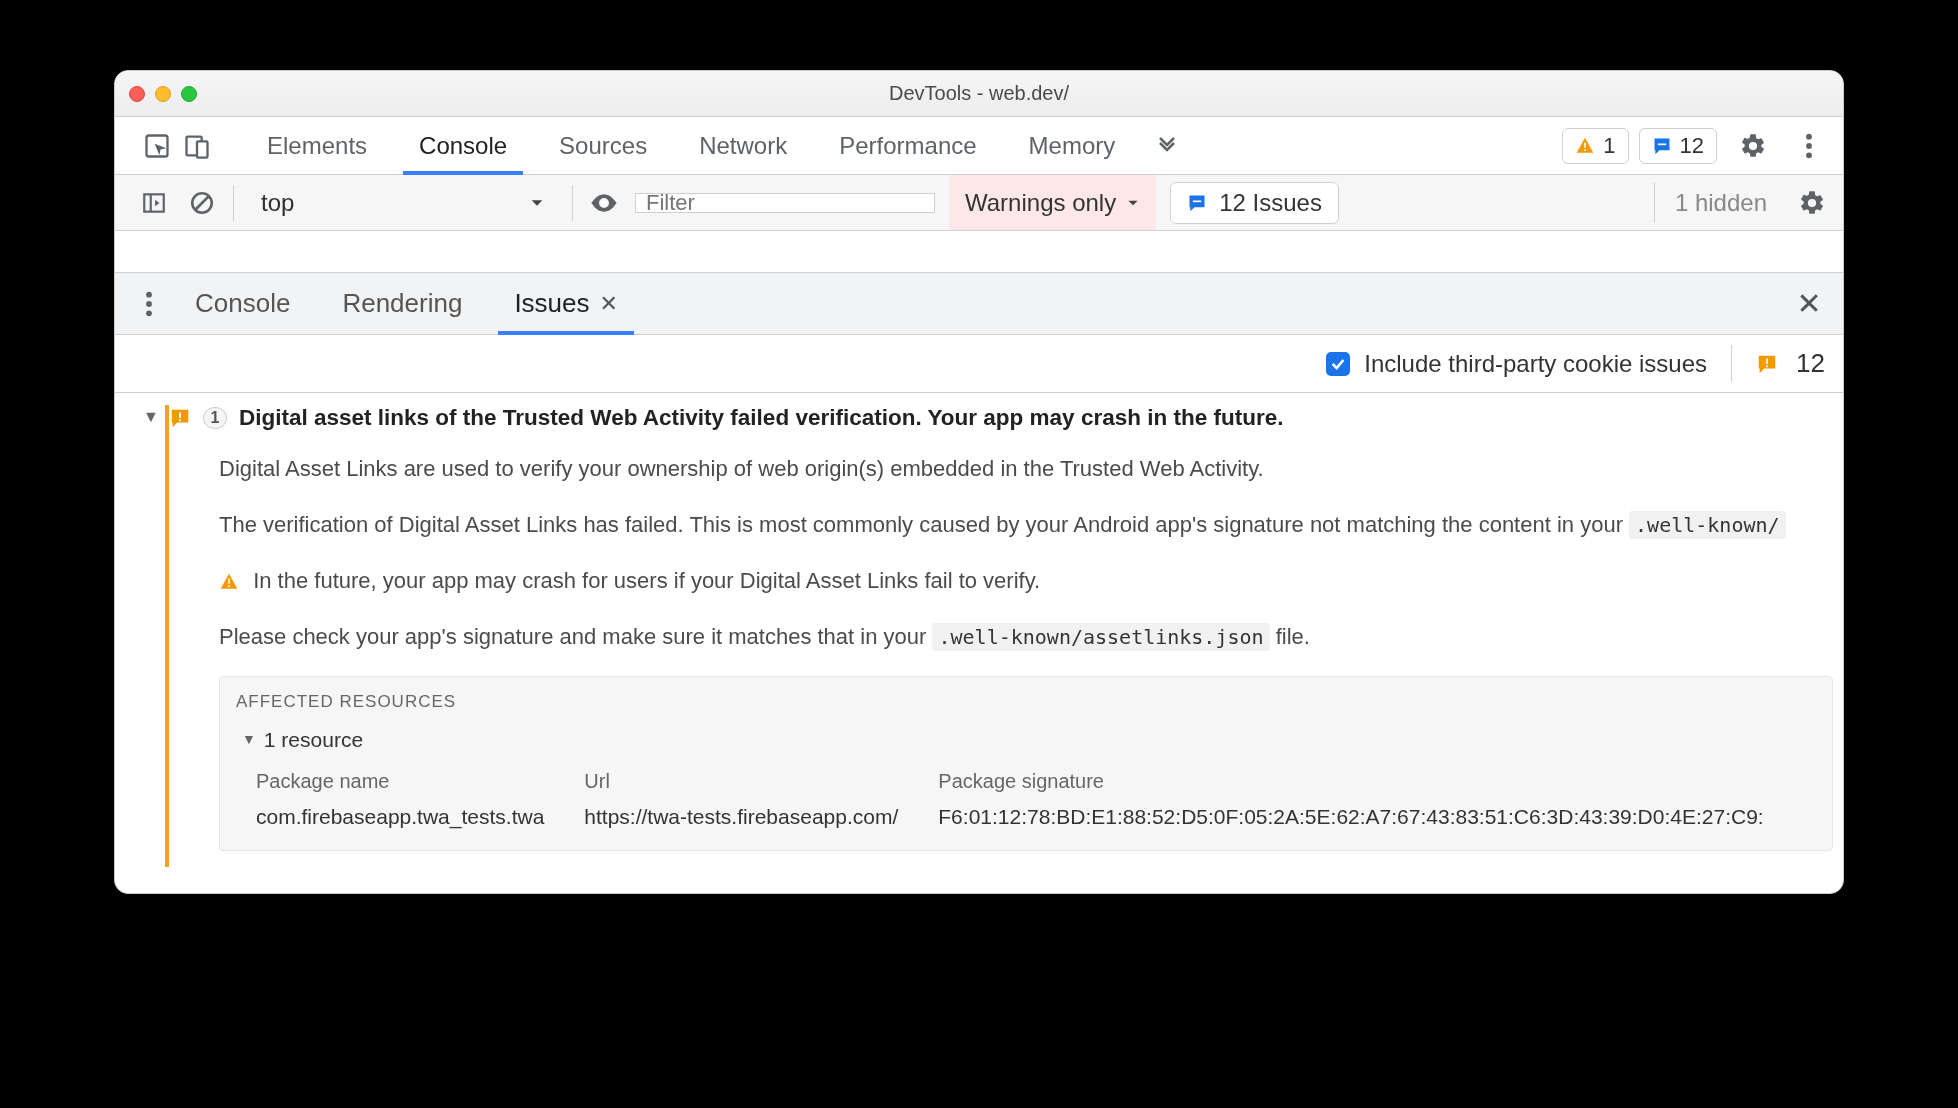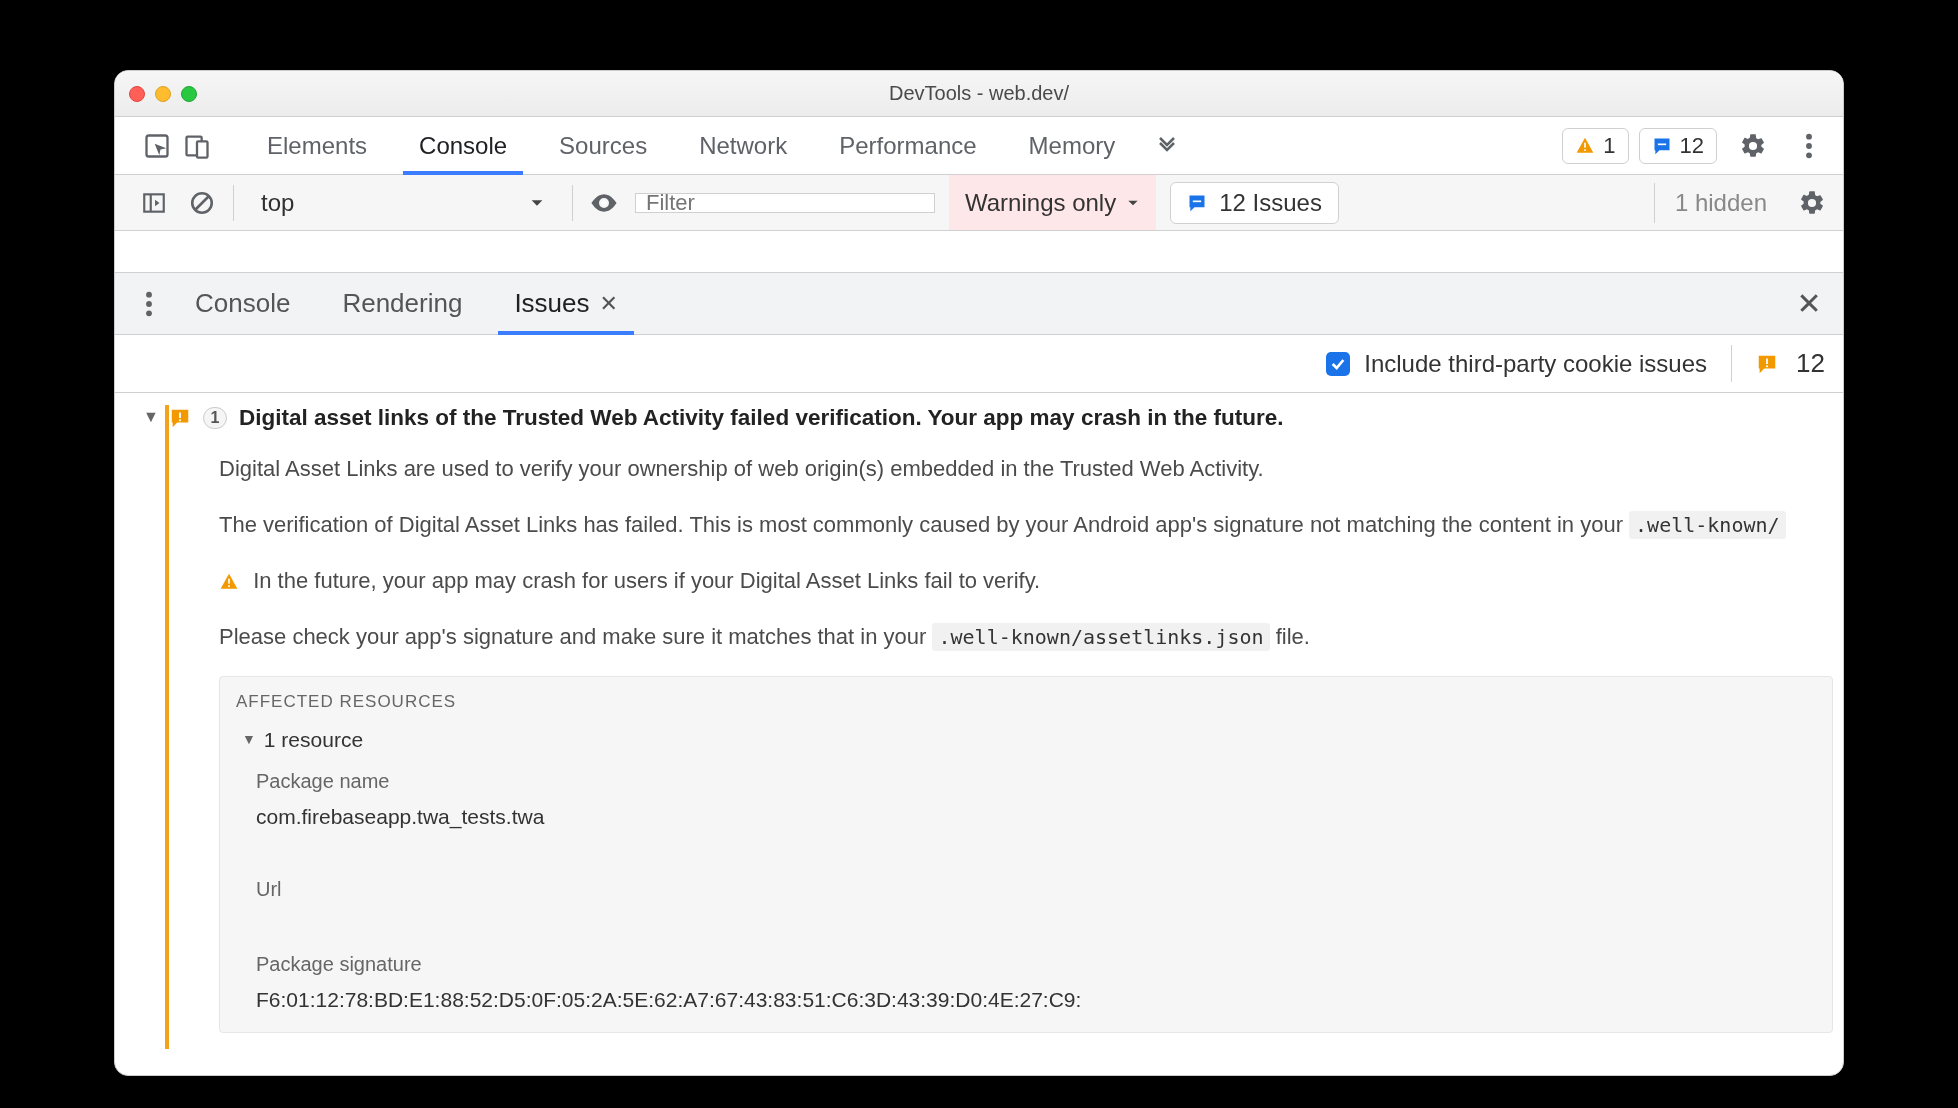--- a/index.html
+++ b/index.html
@@ -203,21 +203,21 @@
     border-radius:4px; padding:12px 16px 16px;
   }
   .aff-title {
     text-transform:uppercase; letter-spacing:1px; font-size:17px;
     color:#666; margin-bottom:8px;
   }
   .aff-sub {
     display:flex; align-items:center; gap:8px; color:#333;
     font-size:21px; margin:4px 0 10px 6px;
   }
-  .aff-table { display:flex; gap:40px; padding-left:20px;flex-direction:column; }
+  .aff-table { display:flex; gap:40px; padding-left:20px; }
   .aff-col-h { color:#666; font-size:20px; margin-bottom:4px;}
   .aff-col-v { color:#333; font-size:21px; white-space:nowrap;}
 
   .learn {
     margin:24px 0 0 50px;
     display:flex; align-items:center; gap:10px;
   }
   .learn a { color:var(--link); text-decoration:underline; font-size:22px;}
   .circle-arrow {
     width:22px; height:22px; border:2px solid #1a73e8; border-radius:50%;
@@ -458,20 +458,21 @@
           <span style="font-size:14px;color:#666">▼</span>
           <span>1 resource</span>
         </div>
         <div class="aff-table">
           <div>
             <div class="aff-col-h">Package name</div>
             <div class="aff-col-v">com.firebaseapp.twa_tests.twa</div>
           </div>
           <div>
             <div class="aff-col-h">Url</div>
+            <div class="aff-col-v">https://twa-tests.firebaseapp.com/</div>
           </div>
           <div>
             <div class="aff-col-h">Package signature</div>
             <div class="aff-col-v">F6:01:12:78:BD:E1:88:52:D5:0F:05:2A:5E:62:A7:67:43:83:51:C6:3D:43:39:D0:4E:27:C9:</div>
           </div>
         </div>
       </div>
 
     </div>
   </div>

